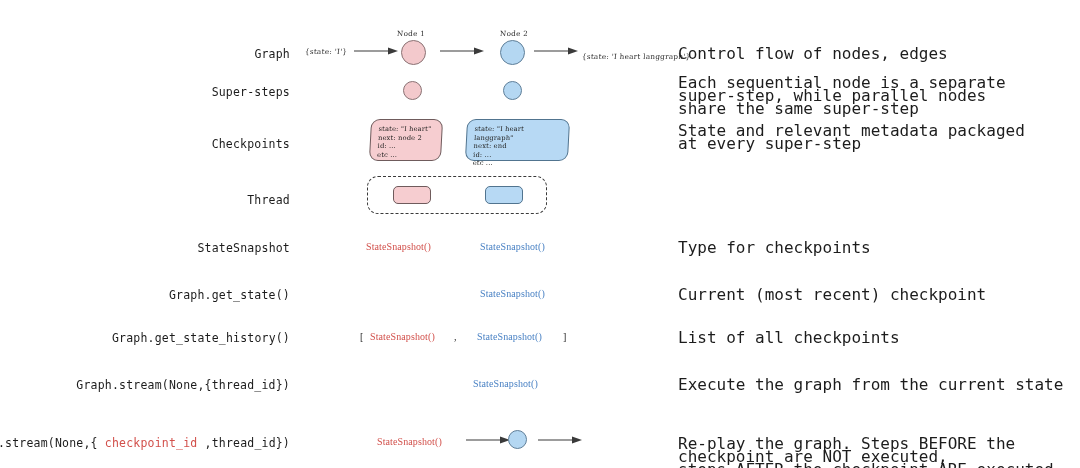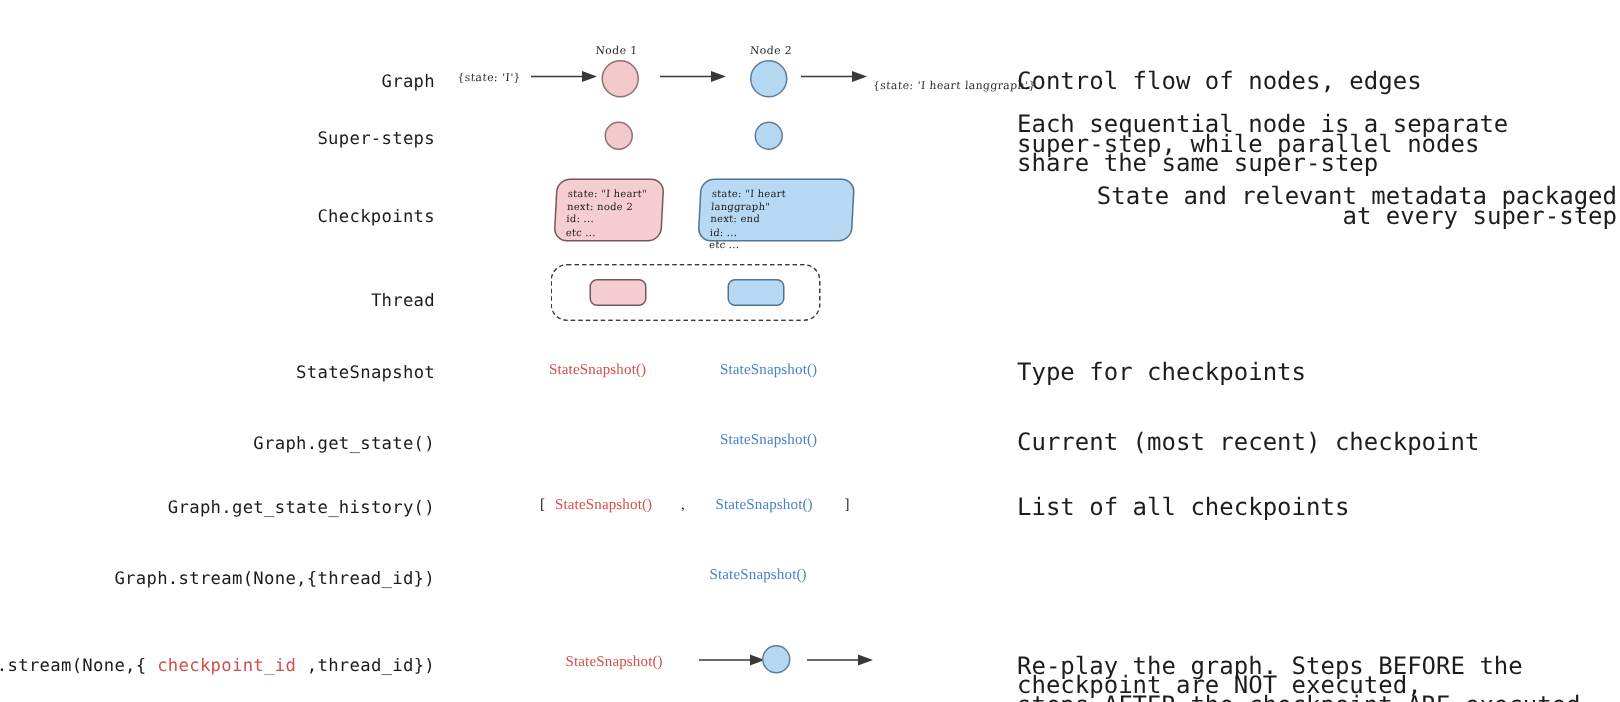--- a/index.html
+++ b/index.html
@@ -166,21 +166,21 @@
 
   <div class="row-label" style="top:137px;">Checkpoints</div>
   <div class="cp-box pink" style="left:370px; top:119px; width:72px; height:42px;">state: "I heart"
 next: node 2
 id: ...
 etc ...</div>
   <div class="cp-box blue" style="left:466px; top:119px; width:103px; height:42px;">state: "I heart langgraph"
 next: end
 id: ...
 etc ...</div>
-  <div class="row-desc" style="top:124px;text-align:right;">State and relevant metadata packaged
+  <div class="row-desc" style="top:124px;">State and relevant metadata packaged
 at every super-step</div>
 
   <div class="row-label" style="top:193px;">Thread</div>
   <div class="thread-group" style="left:367px; top:176px; width:180px; height:38px;"></div>
   <div class="chip pink" style="left:393px; top:186px; width:38px; height:18px;"></div>
   <div class="chip blue" style="left:485px; top:186px; width:38px; height:18px;"></div>
 
   <div class="row-label" style="top:241px;">StateSnapshot</div>
   <div class="snap red" style="left:366px; top:241px;">StateSnapshot()</div>
   <div class="snap blue" style="left:480px; top:241px;">StateSnapshot()</div>
@@ -193,20 +193,21 @@
   <div class="row-label" style="top:331px;">Graph.get_state_history()</div>
   <div class="snap dark" style="left:360px; top:331px;">[</div>
   <div class="snap red" style="left:370px; top:331px;">StateSnapshot()</div>
   <div class="snap dark" style="left:454px; top:331px;">,</div>
   <div class="snap blue" style="left:477px; top:331px;">StateSnapshot()</div>
   <div class="snap dark" style="left:563px; top:331px;">]</div>
   <div class="row-desc" style="top:331px;">List of all checkpoints</div>
 
   <div class="row-label" style="top:378px;">Graph.stream(None,{thread_id})</div>
   <div class="snap blue" style="left:473px; top:378px;">StateSnapshot()</div>
+  <div class="row-desc" style="top:378px;">Execute the graph from the current state</div>
 
   <div class="row-label" style="top:436px;"><span>Graph.stream(None,{ </span><span class="hl-red">checkpoint_id</span><span> ,thread_id})</span></div>
 
   <div class="snap red" style="left:377px; top:436px;">StateSnapshot()</div>
 
   <svg class="arrow" style="left:466px; top:434px;" width="44" height="12">
     <line x1="0" y1="6" x2="36" y2="6" stroke="#3a3a3a" stroke-width="1.1"></line>
     <polygon points="44,6 34,2.4 34,9.6" fill="#3a3a3a"></polygon>
   </svg>
 

